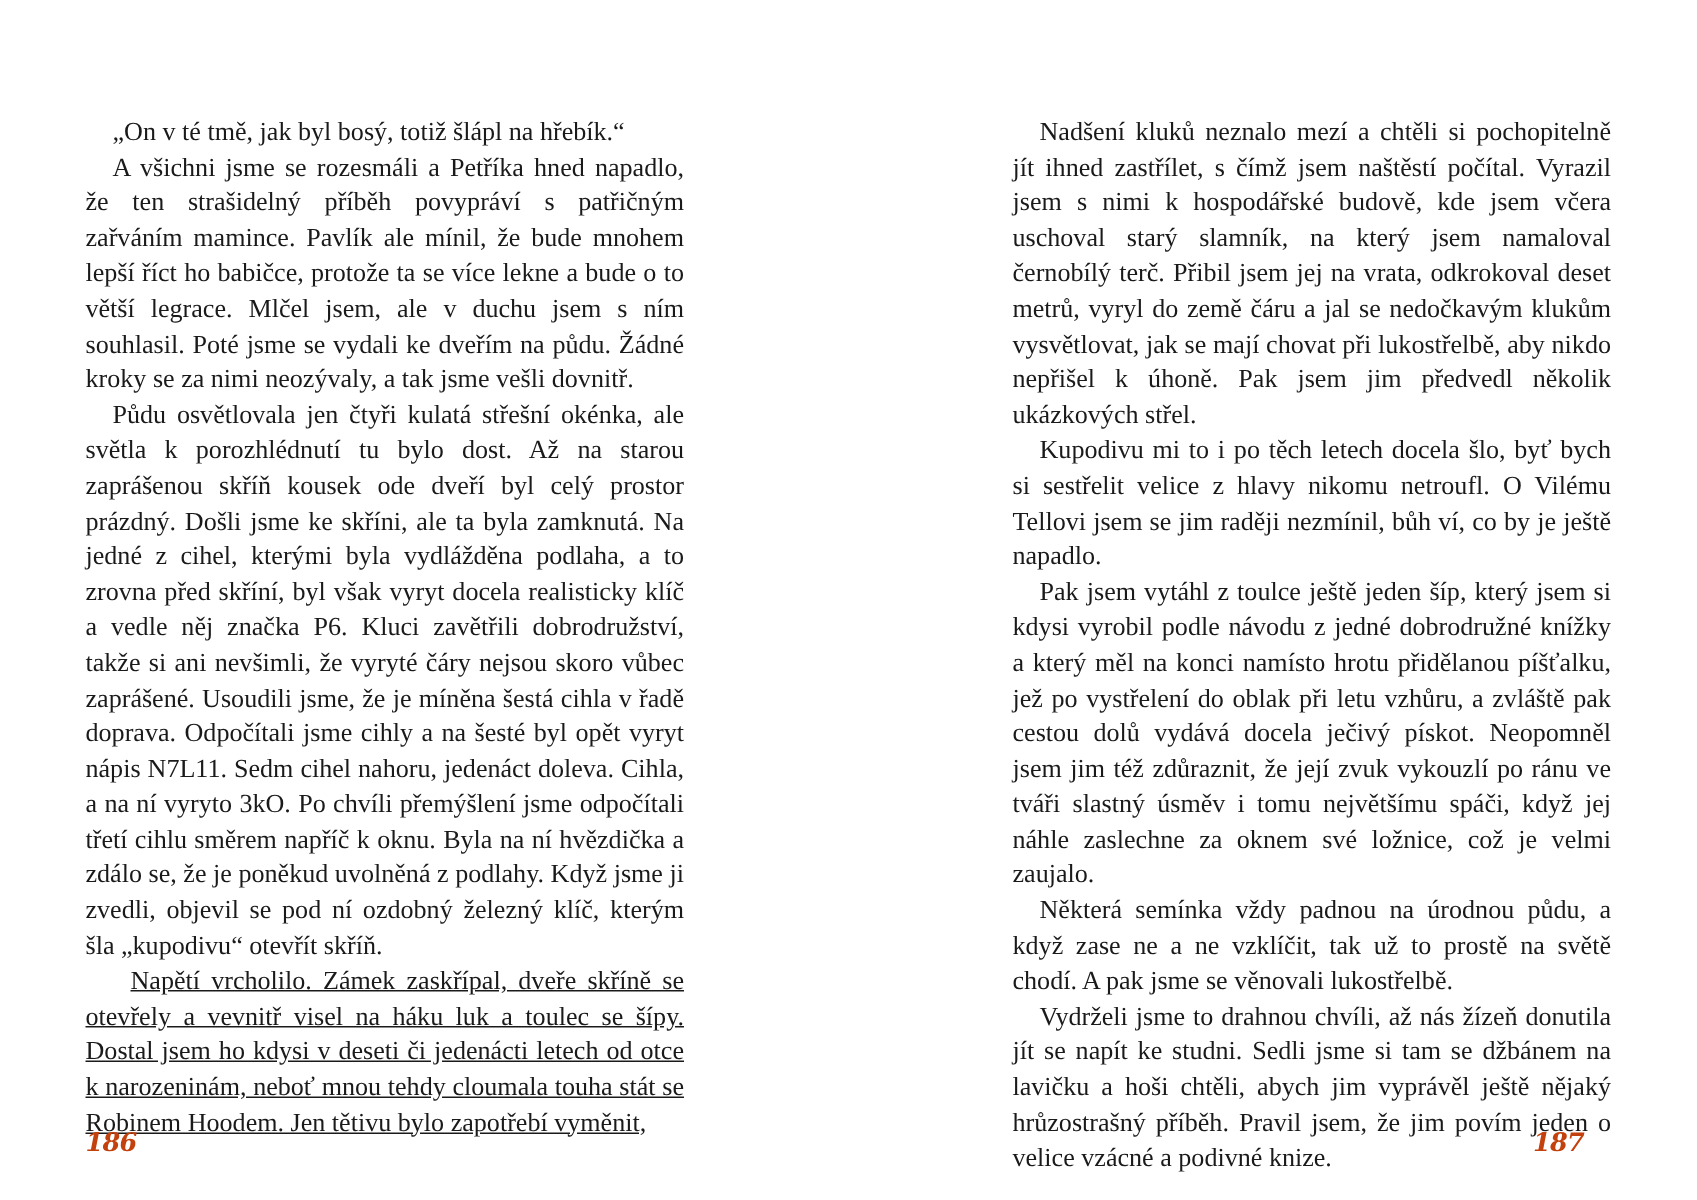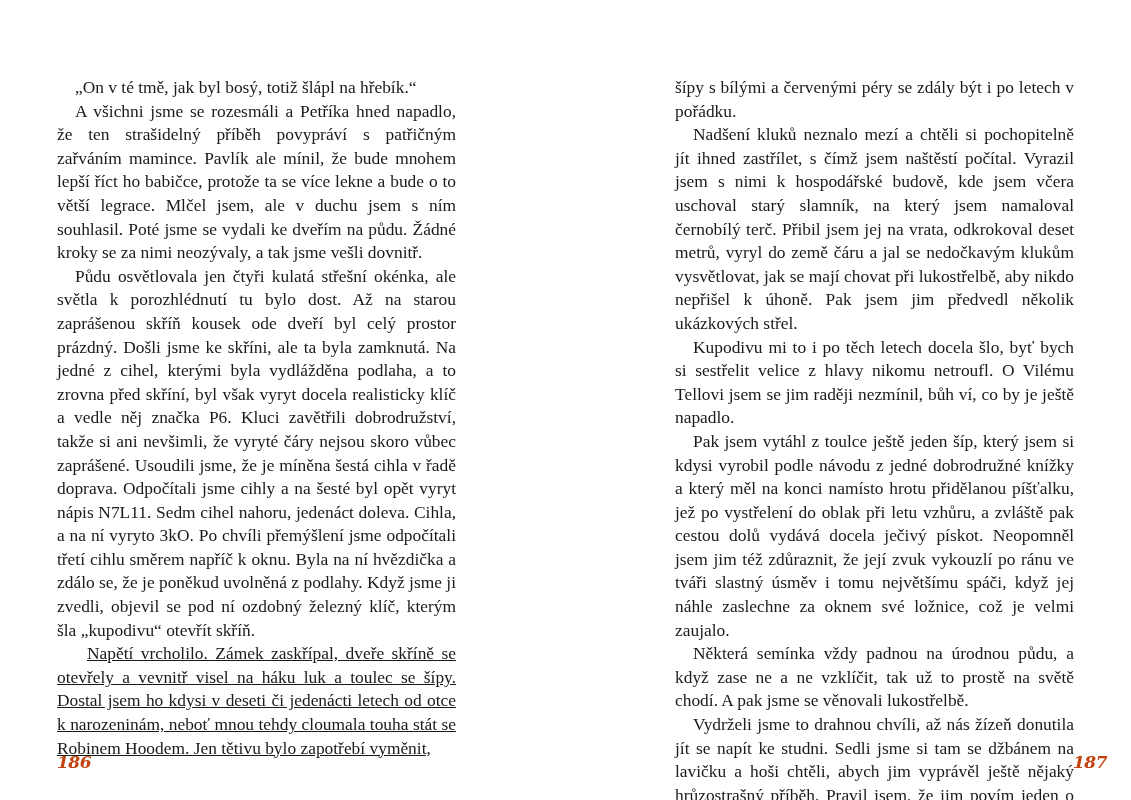--- a/index.html
+++ b/index.html
@@ -47,38 +47,37 @@
       position: absolute;
       top: 752px;
       font-family: "DejaVu Serif", serif;
       font-style: italic;
       font-weight: bold;
       font-size: 17px;
       letter-spacing: -0.5px;
       color: #c2410c;
     }
     .page-left .folio { left: 57px; }
-    .page-right .folio { left: 507px; }
+    .page-right .folio { left: 456px; }
   </style>
 </head>
 <body>
 
 <div class="page page-left">
   <div class="text-block">
     <p class="para">„On v té tmě, jak byl bosý, totiž šlápl na hřebík.“</p>
     <p class="para">A všichni jsme se rozesmáli a Petříka hned napadlo, že ten strašidelný příběh povypráví s patřičným zařváním mamince. Pavlík ale mínil, že bude mnohem lepší říct ho babičce, protože ta se více lekne a bude o to větší legrace. Mlčel jsem, ale v duchu jsem s ním souhlasil. Poté jsme se vydali ke dveřím na půdu. Žádné kroky se za nimi neozývaly, a tak jsme vešli dovnitř.</p>
     <p class="para">Půdu osvětlovala jen čtyři kulatá střešní okénka, ale světla k porozhlédnutí tu bylo dost. Až na starou zaprášenou skříň kousek ode dveří byl celý prostor prázdný. Došli jsme ke skříni, ale ta byla zamknutá. Na jedné z cihel, kterými byla vydlážděna podlaha, a to zrovna před skříní, byl však vyryt docela realisticky klíč a vedle něj značka P6. Kluci zavětřili dobrodružství, takže si ani nevšimli, že vyryté čáry nejsou skoro vůbec zaprášené. Usoudili jsme, že je míněna šestá cihla v řadě doprava. Odpočítali jsme cihly a na šesté byl opět vyryt nápis N7L11. Sedm cihel nahoru, jedenáct doleva. Cihla, a na ní vyryto 3kO. Po chvíli přemýšlení jsme odpočítali třetí cihlu směrem napříč k oknu. Byla na ní hvězdička a zdálo se, že je poněkud uvolněná z podlahy. Když jsme ji zvedli, objevil se pod ní ozdobný železný klíč, kterým šla „kupodivu“ otevřít skříň.</p>
     <p class="para wide-indent">Napětí vrcholilo. Zámek zaskřípal, dveře skříně se otevřely a vevnitř visel na háku luk a toulec se šípy. Dostal jsem ho kdysi v deseti či jedenácti letech od otce k narozeninám, neboť mnou tehdy cloumala touha stát se Robinem Hoodem. Jen tětivu bylo zapotřebí vyměnit,</p>
   </div>
   <div class="folio">186</div>
 </div>
 
 <div class="page page-right">
   <div class="text-block">
-    <p class="para no-indent">šípy s bílými a červenými péry se zdály být i po letech v pořádku.</p>
     <p class="para">Nadšení kluků neznalo mezí a chtěli si pochopitelně jít ihned zastřílet, s čímž jsem naštěstí počítal. Vyrazil jsem s nimi k hospodářské budově, kde jsem včera uschoval starý slamník, na který jsem namaloval černobílý terč. Přibil jsem jej na vrata, odkrokoval deset metrů, vyryl do země čáru a jal se nedočkavým klukům vysvětlovat, jak se mají chovat při lukostřelbě, aby nikdo nepřišel k úhoně. Pak jsem jim předvedl několik ukázkových střel.</p>
     <p class="para">Kupodivu mi to i po těch letech docela šlo, byť bych si sestřelit velice z hlavy nikomu netroufl. O Vilému Tellovi jsem se jim raději nezmínil, bůh ví, co by je ještě napadlo.</p>
     <p class="para">Pak jsem vytáhl z toulce ještě jeden šíp, který jsem si kdysi vyrobil podle návodu z jedné dobrodružné knížky a který měl na konci namísto hrotu přidělanou píšťalku, jež po vystřelení do oblak při letu vzhůru, a zvláště pak cestou dolů vydává docela ječivý pískot. Neopomněl jsem jim též zdůraznit, že její zvuk vykouzlí po ránu ve tváři slastný úsměv i tomu největšímu spáči, když jej náhle zaslechne za oknem své ložnice, což je velmi zaujalo.</p>
     <p class="para">Některá semínka vždy padnou na úrodnou půdu, a když zase ne a ne vzklíčit, tak už to prostě na světě chodí. A pak jsme se věnovali lukostřelbě.</p>
     <p class="para">Vydrželi jsme to drahnou chvíli, až nás žízeň donutila jít se napít ke studni. Sedli jsme si tam se džbánem na lavičku a hoši chtěli, abych jim vyprávěl ještě nějaký hrůzostrašný příběh. Pravil jsem, že jim povím jeden o velice vzácné a podivné knize.</p>
   </div>
   <div class="folio">187</div>
 </div>
 
 </body></html>

